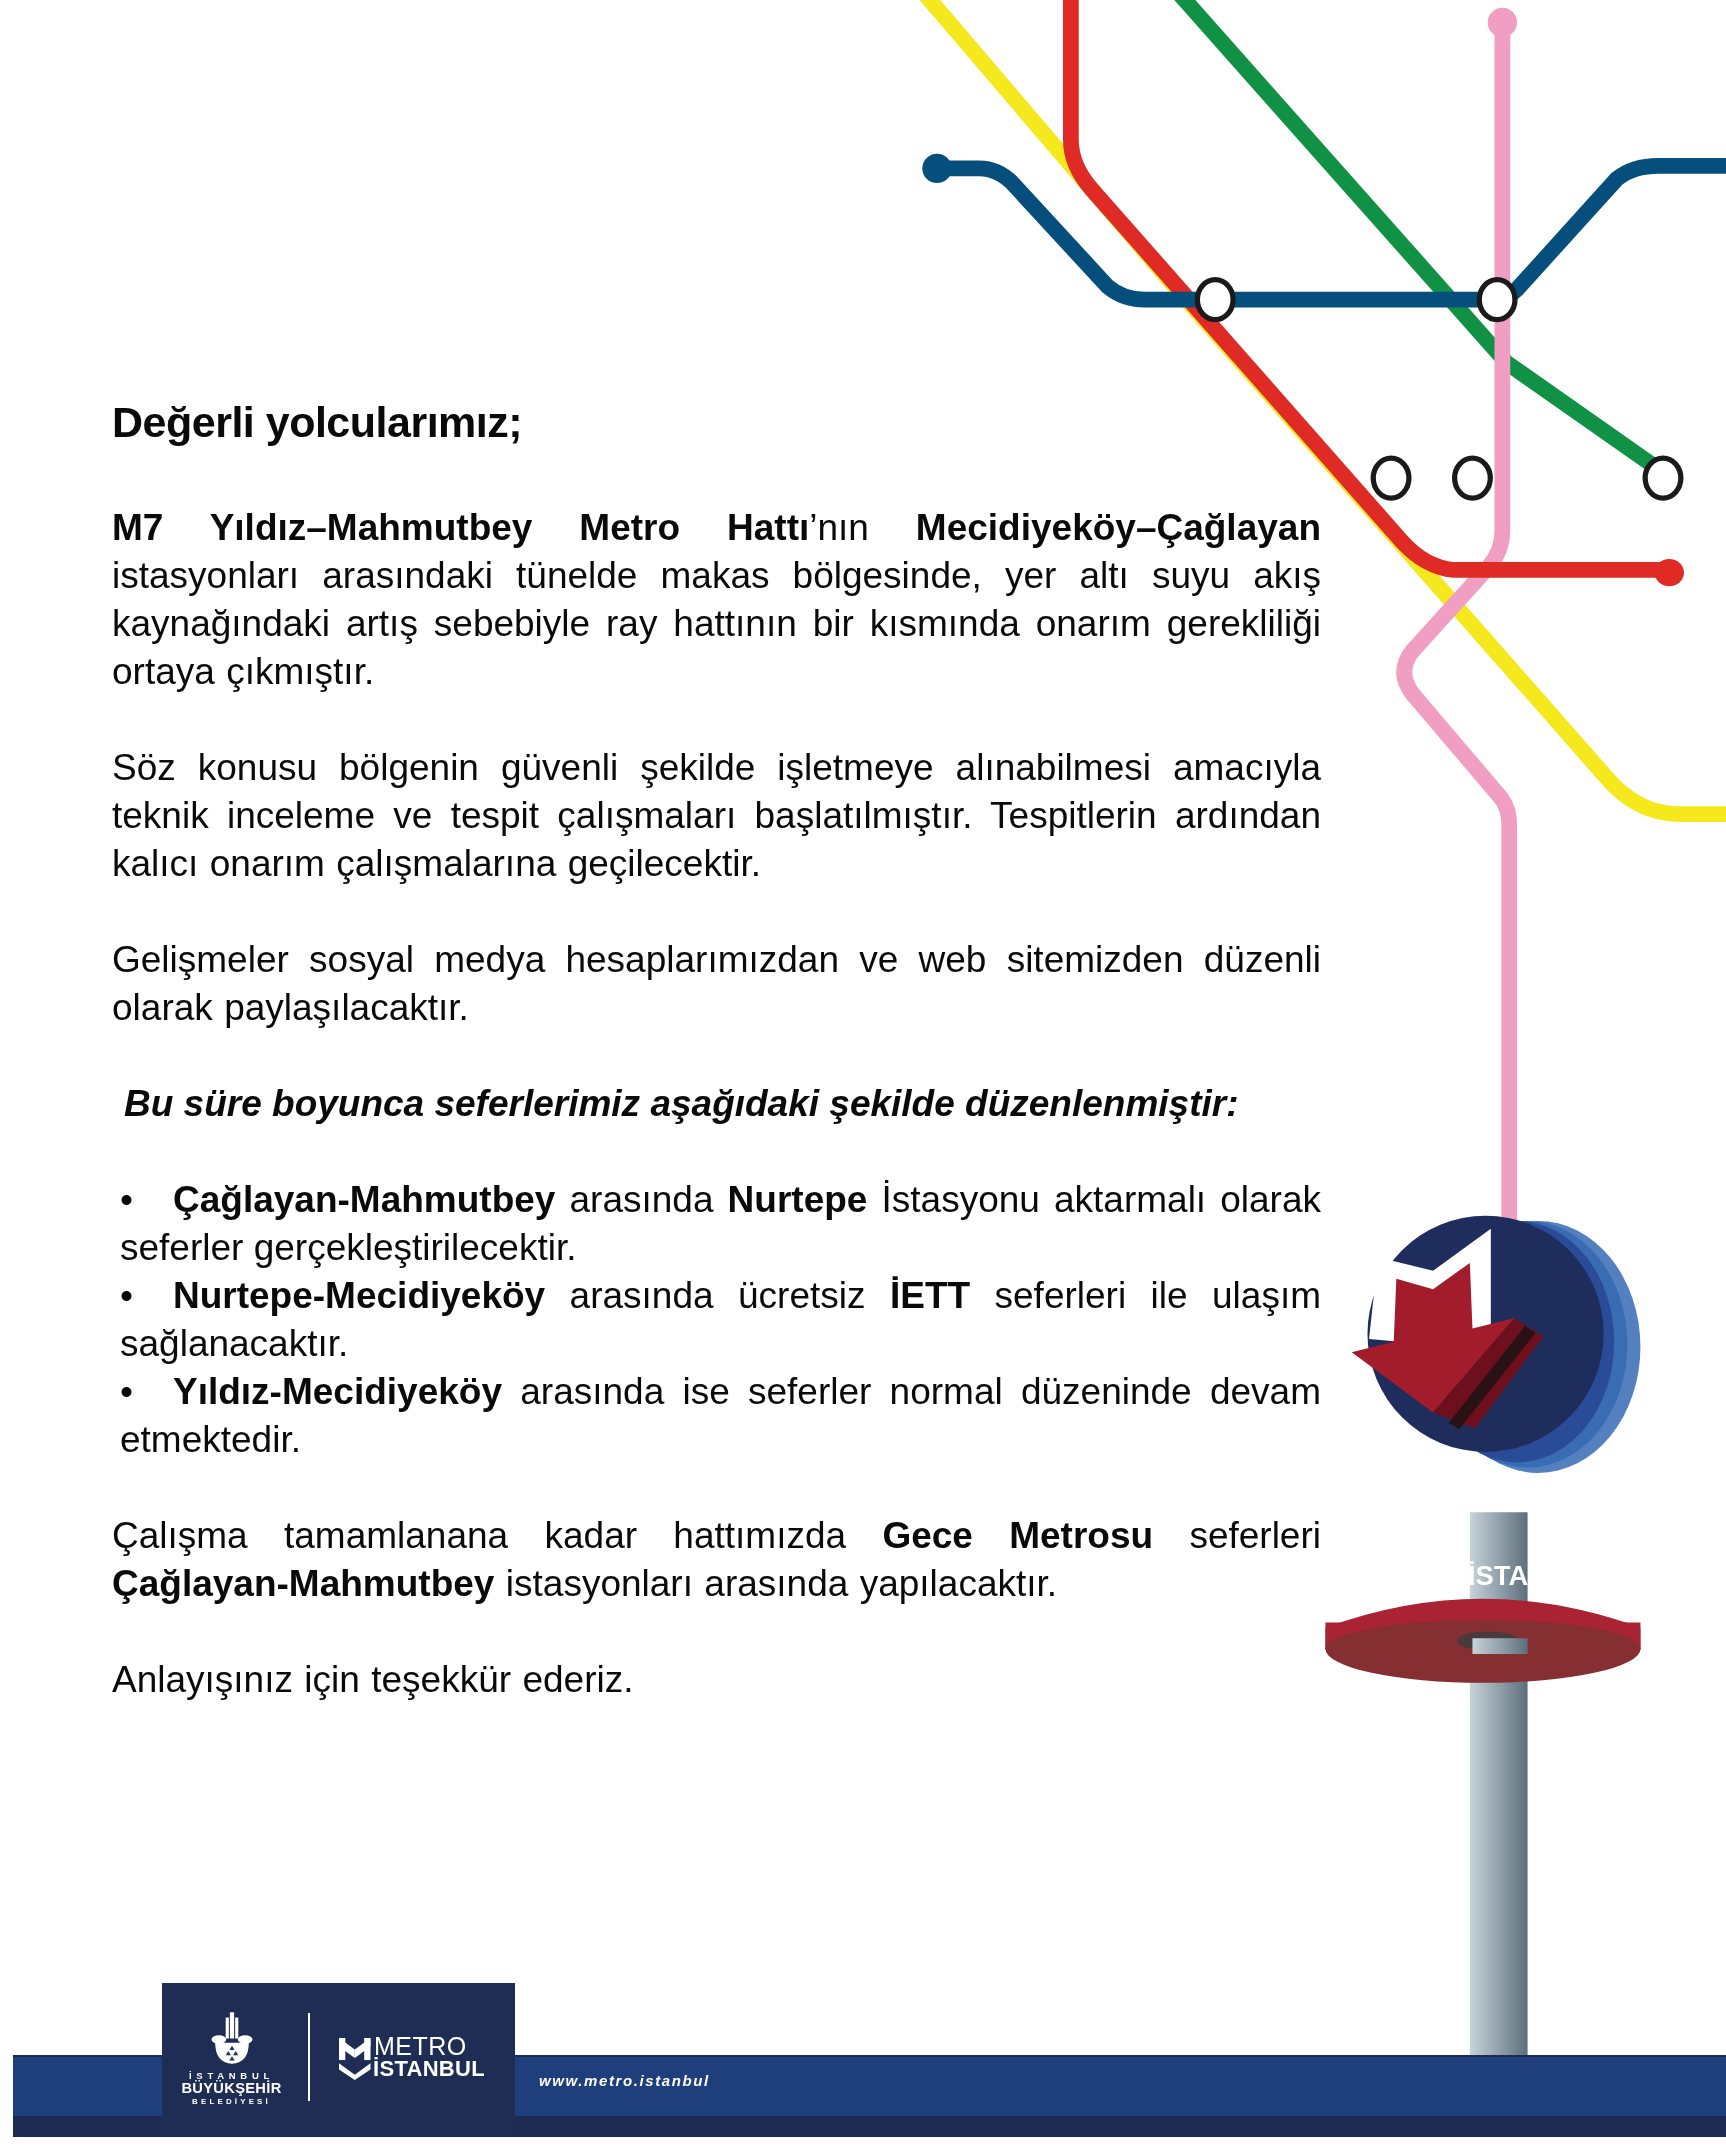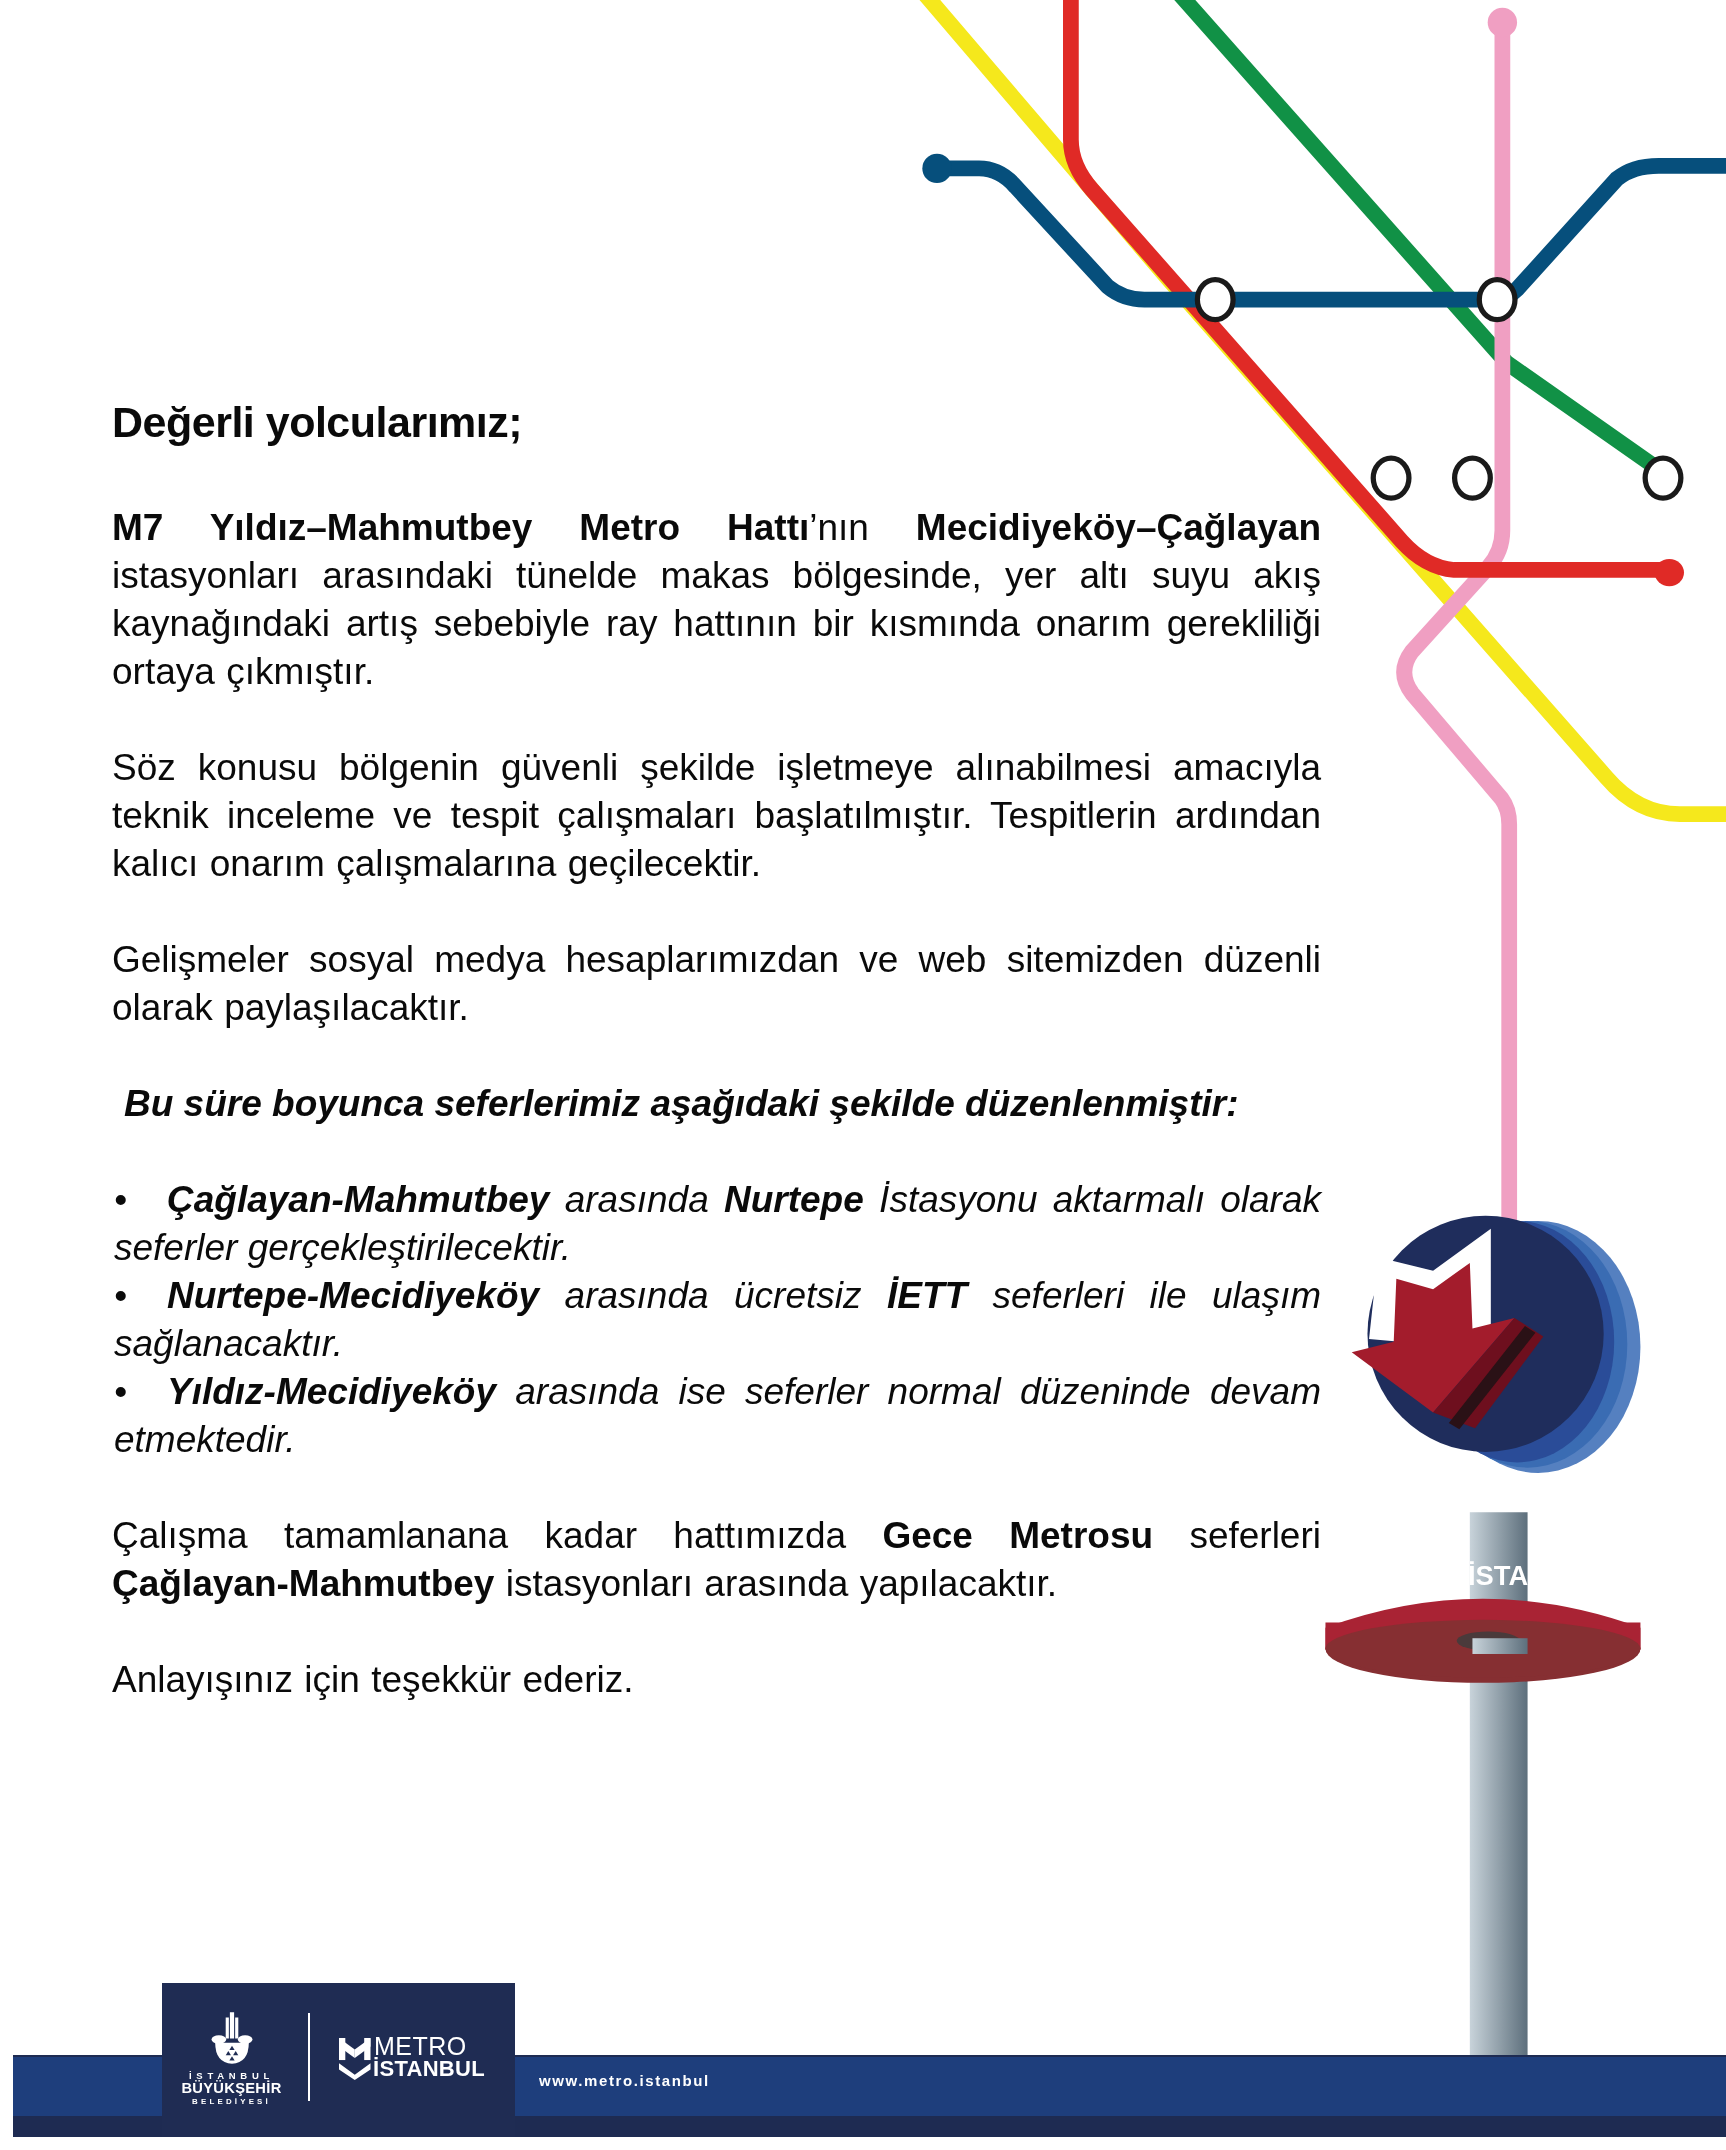--- a/index.html
+++ b/index.html
@@ -4,37 +4,37 @@
 <style>
   html, body { margin: 0; padding: 0; }
   body { width: 1726px; height: 2151px; position: relative; background: #ffffff; overflow: hidden;
          font-family: "Liberation Sans", "DejaVu Sans", sans-serif; color: #0a0a0a; }
   .map { position: absolute; left: 0; top: 0; width: 1726px; height: 2151px; }
   .content { position: absolute; left: 112px; top: 399px; width: 1209px; }
   .heading { font-weight: 700; font-size: 43px; letter-spacing: -0.5px; margin: 0 0 58px 0; line-height: 1.1; }
   .para { font-size: 37px; line-height: 48px; text-align: justify; text-align-last: left; margin: 16px 0 48px 0; word-spacing: 1.1px; }
   .para b { font-weight: 700; }
   .italic-head { font-weight: 700; font-style: italic; font-size: 37px; line-height: 48px; margin: 0 0 48px 12px; }
-  .bullets { margin: 0 0 48px 2px; font-style: italic; }
+  .bullets { margin: 0 0 48px 8px; }
   .bullet { font-size: 37px; line-height: 48px; text-align: justify; text-align-last: left; }
   .bullet .dot { display: inline-block; width: 53px; }
   .bullet b { font-weight: 700; }
 
   .footer-dark { position: absolute; left: 12.6px; top: 2055px; width: 1714px; height: 82px; background: #1e2b52; }
   .footer-band { position: absolute; left: 12.6px; top: 2057px; width: 1714px; height: 59px; background: #1e3e7c; }
   .footer-panel { position: absolute; left: 162px; top: 1983px; width: 353px; height: 154px; background: #1f2c53; }
   .ibb-logo { position: absolute; left: 179px; top: 2012px; width: 105px; text-align: center; color: #fff; }
   .ibb-logo .l1 { font-size: 9.5px; letter-spacing: 4.7px; font-weight: 700; margin-top: 3.2px; }
   .ibb-logo .l2 { font-size: 14.7px; font-weight: 700; letter-spacing: 0.3px; line-height: 15.8px; }
   .ibb-logo .l3 { font-size: 7.9px; letter-spacing: 3.2px; font-weight: 700; text-align: center; }
   .vline { position: absolute; left: 308px; top: 2013px; width: 1.6px; height: 88px; background: #ffffff; }
   .metro-logo { position: absolute; left: 339px; top: 2036px; color: #fff; }
   .metro-logo .m1 { position: absolute; left: 35px; top: 0; font-size: 25px; font-weight: 400; letter-spacing: 0.5px; line-height: 21px; }
   .metro-logo .m2 { position: absolute; left: 34px; top: 21px; font-size: 22px; font-weight: 700; line-height: 24px; letter-spacing: 0.3px; }
-  .url { position: absolute; left: 539px; top: 2072px; color: #fff; font-size: 15px; font-weight: 700; letter-spacing: 1.6px; }
+  .url { position: absolute; left: 539px; top: 2072px; color: #fff; font-size: 15px; font-weight: 700; letter-spacing: 1.6px; font-style: italic; }
 </style>
 </head>
 <body>
 
 <svg class="map" viewBox="0 0 3288 4096" xmlns="http://www.w3.org/2000/svg">
   <defs>
     <linearGradient id="poleGrad" x1="0" x2="1" y1="0" y2="0">
       <stop offset="0" stop-color="#c8d3da"></stop>
       <stop offset="1" stop-color="#5d6f7c"></stop>
     </linearGradient>

